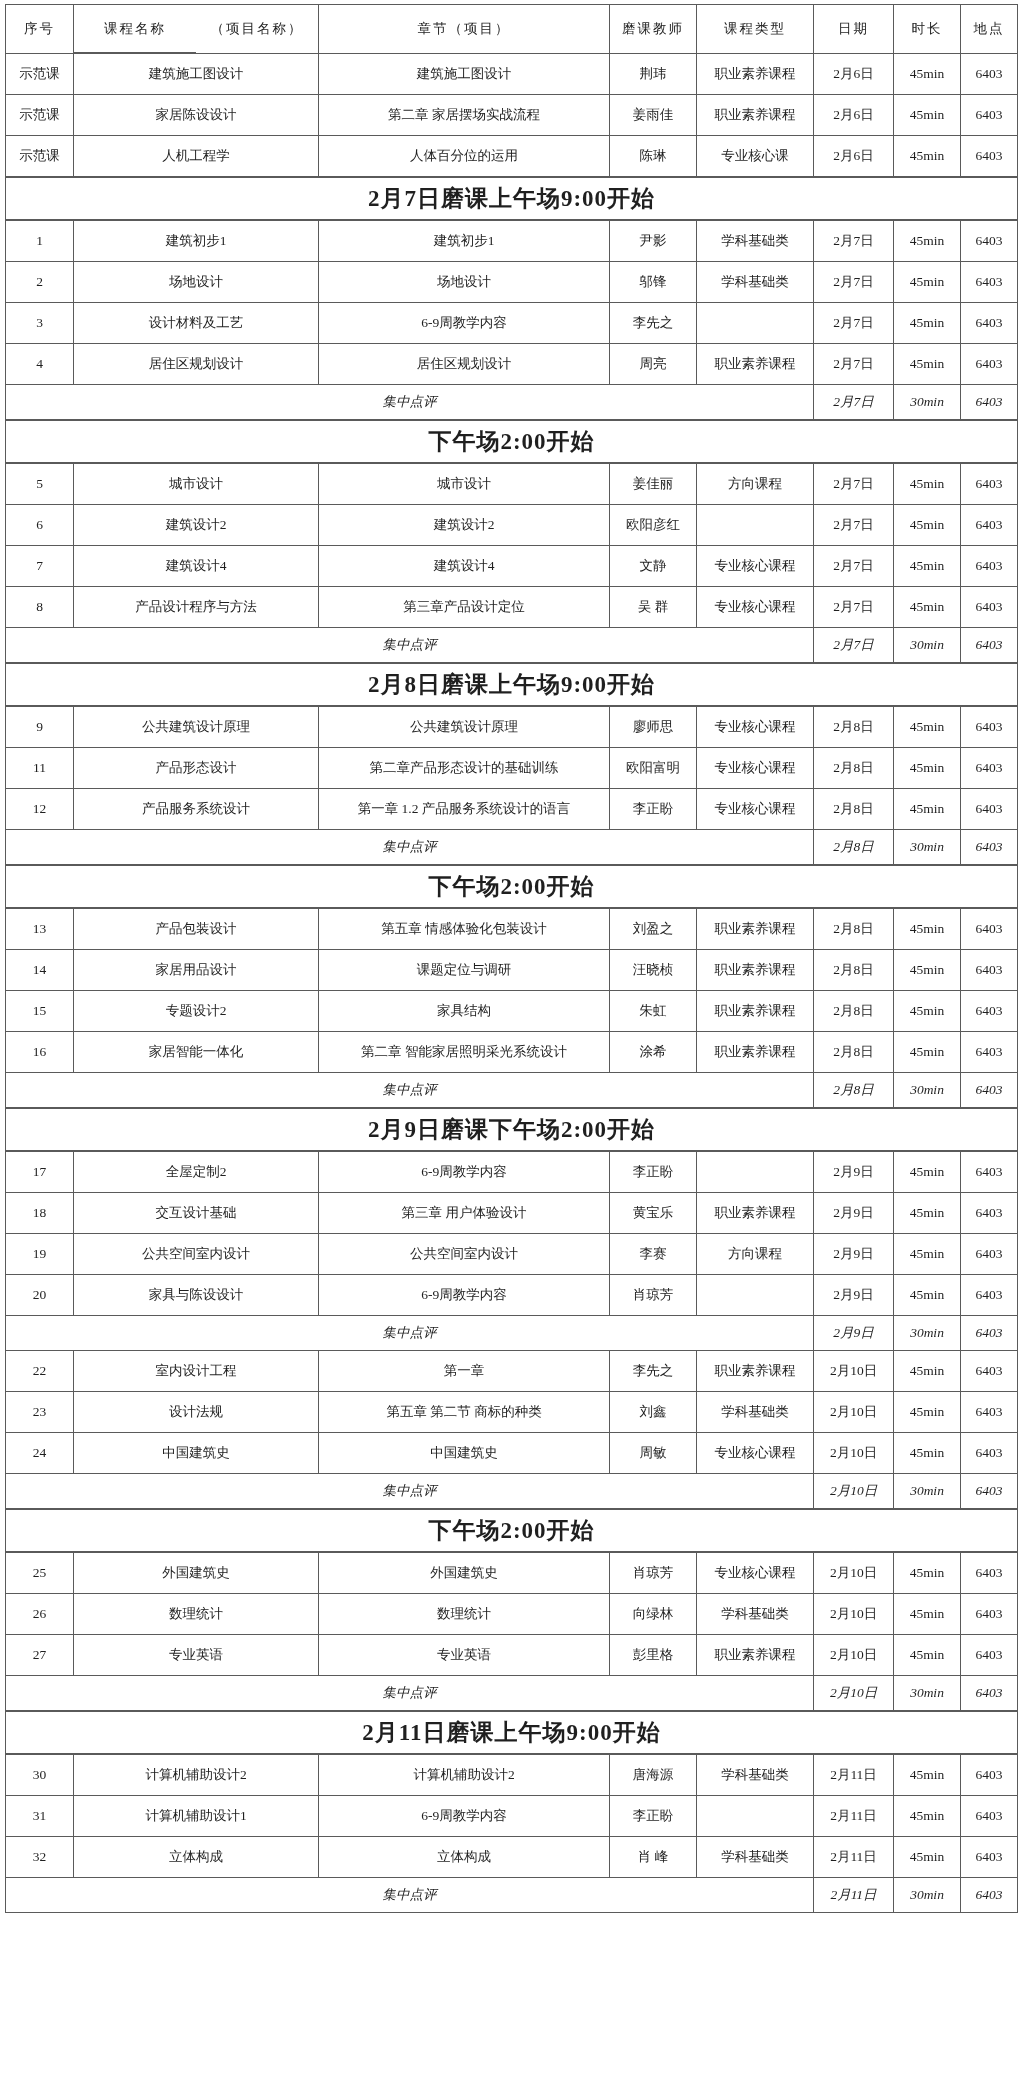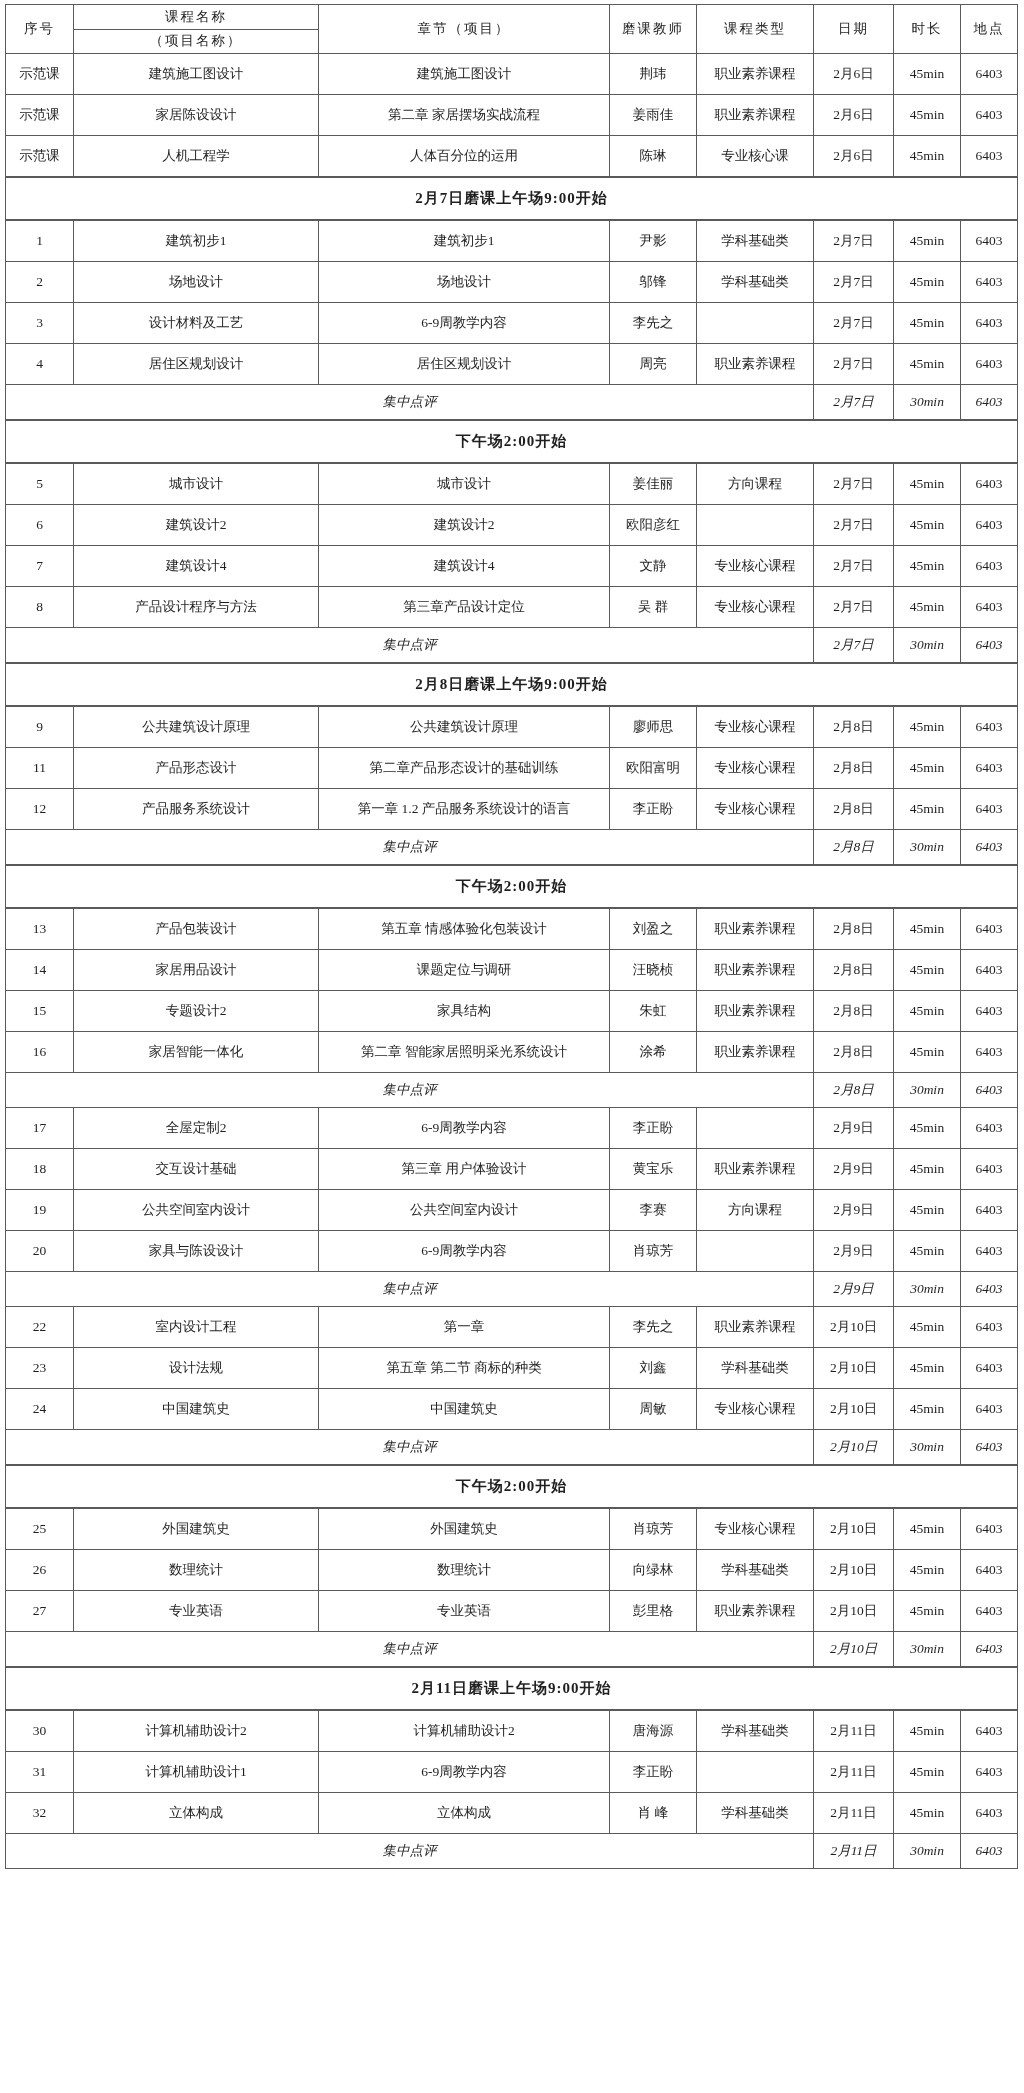--- a/index.html
+++ b/index.html
@@ -29,29 +29,29 @@
     padding:2px 3px;
     overflow:hidden;
     white-space:nowrap;
   }
   thead th{
     height:48px;
     font-size:13.5px;
     letter-spacing:2px;
     padding:0;
   }
-  .hdr-split{display:flex;flex-direction:column;height:100%;}
+  .hdr-split{display:flex;flex-direction:row;height:100%;}
   .hdr-split span{
     flex:1;display:flex;align-items:center;justify-content:center;
   }
   .hdr-split span:first-child{border-bottom:1px solid var(--border);}
   tr.course td{height:36px;}
   tr.section td{
     height:37px;
-    font-size:15px;
+    font-size:23px;
     font-weight:bold;
     letter-spacing:1px;
     border-top:2px solid var(--border);
     border-bottom:2px solid var(--border);
   }
   tr.review td{height:30px;font-style:italic;}
   td.num{font-family:"Liberation Serif","DejaVu Serif",serif;}
 </style>
 </head>
 <body>
@@ -322,20 +322,23 @@
     <td>6403</td>
   </tr>
 
   <tr class="review">
     <td colspan="5">集中点评</td>
     <td>2月8日</td>
     <td>30min</td>
     <td>6403</td>
   </tr>
 
+  <tr class="section">
+    <td colspan="8">2月9日磨课下午场2:00开始</td>
+  </tr>
 
   <tr class="course">
     <td class="num">17</td>
     <td>全屋定制2</td>
     <td>6-9周教学内容</td>
     <td>李正盼</td>
     <td></td>
     <td>2月9日</td>
     <td>45min</td>
     <td>6403</td>

